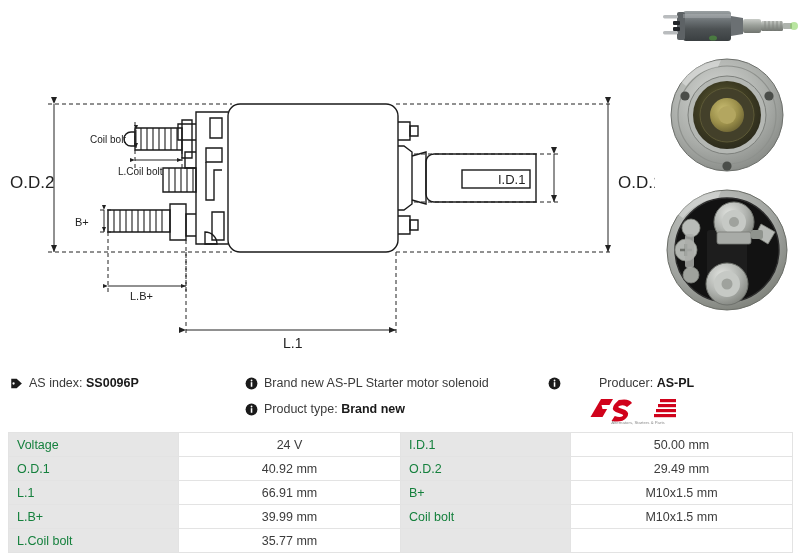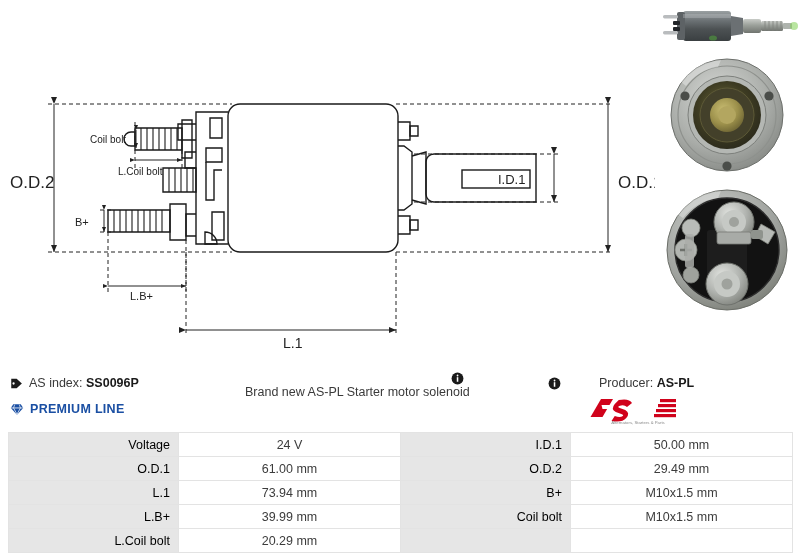--- a/index.html
+++ b/index.html
@@ -29,21 +29,21 @@
   #photo-rear  { top: 180px; height: 140px; }
   .photo svg { display: block; }
 
   
   #meta {
     position: absolute; left: 0; top: 366px;
     width: 800px; height: 62px;
   }
   .meta-line { position: absolute; display: flex; align-items: center; height: 18px; }
   .meta-c1 { left: 10px; }
-  .meta-c2 { left: 245px; flex-direction: column; }
+  .meta-c2 { left: 245px; }
   .meta-c3 { left: 548px; gap: 32px; }
   .row-a { top: 6px; align-items: flex-end; }
   .row-b { top: 34px; }
 
   .meta-ico { flex: 0 0 auto; margin-right: 6px; display: inline-flex; align-items: center; }
   .meta-txt { font-size: 12.5px; color: #3a3a3a; white-space: nowrap; }
   .meta-txt b { color: #1a1a1a; font-weight: bold; }
 
   .premium { color: #1a4fa3; font-weight: bold; font-size: 12.5px; letter-spacing: .3px; }
 
@@ -63,22 +63,22 @@
     height: 24px;
     padding: 0 8px;
     border: 1px solid #e3e3e3;
     vertical-align: middle;
     white-space: nowrap;
     overflow: hidden;
   }
   td.k {
     width: 170px;
     background: #e6e6e6;
-    text-align: right;
-    color: #000000;
+    text-align: left;
+    color: #15803d;
   }
   td.v {
     width: 222px;
     background: #ffffff;
     text-align: center;
     color: #3c3c3c;
   }
 </style>
 </head>
 <body>
@@ -354,42 +354,43 @@
       <span class="meta-ico">
         <svg width="13" height="13" viewBox="0 0 16 16">
           <path d="M1.5 2.2 L8.2 2.2 L14.6 8 L8.2 13.8 L1.5 13.8 z" fill="#1a1a1a"></path>
           <circle cx="4.4" cy="8" r="1.4" fill="#ffffff"></circle>
         </svg>
       </span>
       <span class="meta-txt"><span>AS index:</span>
         <b>SS0096P</b></span>
     </div>
 
-    <div class="meta-line meta-c1 row-b">
-      <span class="meta-ico">
-        <svg width="14" height="13" viewBox="0 0 18 16">
-          <path d="M4.2 1.4 L13.8 1.4 L17 6 L9 14.6 L1 6 z" fill="#1a4fa3"></path>
-          <path d="M1 6 L17 6" stroke="#ffffff" stroke-width="1"></path>
-          <path d="M6 1.8 L4.6 6 L9 14.2 L13.4 6 L12 1.8" fill="none" stroke="#ffffff" stroke-width="0.9"></path>
-        </svg>
-      </span>
-      <span class="premium">PREMIUM LINE</span>
-    </div>
 
     <div class="meta-line meta-c2 row-a">
       <span class="meta-ico">
         <svg width="13" height="13" viewBox="0 0 16 16">
           <circle cx="8" cy="8" r="7.3" fill="#1a1a1a"></circle>
           <rect x="7.1" y="6.4" width="1.9" height="5.6" fill="#ffffff"></rect>
           <circle cx="8.05" cy="4.3" r="1.1" fill="#ffffff"></circle>
         </svg>
       </span>
       <span class="meta-txt">Brand new AS-PL Starter motor solenoid</span>
     </div>
 
+    <div class="meta-line meta-c2 row-b">
+      <span class="meta-ico">
+        <svg width="13" height="13" viewBox="0 0 16 16">
+          <circle cx="8" cy="8" r="7.3" fill="#1a1a1a"></circle>
+          <rect x="7.1" y="6.4" width="1.9" height="5.6" fill="#ffffff"></rect>
+          <circle cx="8.05" cy="4.3" r="1.1" fill="#ffffff"></circle>
+        </svg>
+      </span>
+      <span class="meta-txt"><span>Product type:</span>
+        <b>Brand new</b></span>
+    </div>
 
     <div class="meta-line meta-c3 row-a">
       <span class="meta-ico">
         <svg width="13" height="13" viewBox="0 0 16 16">
           <circle cx="8" cy="8" r="7.3" fill="#1a1a1a"></circle>
           <rect x="7.1" y="6.4" width="1.9" height="5.6" fill="#ffffff"></rect>
           <circle cx="8.05" cy="4.3" r="1.1" fill="#ffffff"></circle>
         </svg>
       </span>
       <span class="meta-txt"><span>Producer:</span>
@@ -417,38 +418,38 @@
   <table id="spec">
     <tbody>
       <tr>
         <td class="k">Voltage</td>
         <td class="v">24 V</td>
         <td class="k">I.D.1</td>
         <td class="v">50.00 mm</td>
       </tr>
       <tr>
         <td class="k">O.D.1</td>
-        <td class="v">61.00 mm</td>
+        <td class="v">40.92 mm</td>
         <td class="k">O.D.2</td>
         <td class="v">29.49 mm</td>
       </tr>
       <tr>
         <td class="k">L.1</td>
-        <td class="v">73.94 mm</td>
+        <td class="v">66.91 mm</td>
         <td class="k">B+</td>
         <td class="v">M10x1.5 mm</td>
       </tr>
       <tr>
         <td class="k">L.B+</td>
         <td class="v">39.99 mm</td>
         <td class="k">Coil bolt</td>
         <td class="v">M10x1.5 mm</td>
       </tr>
       <tr>
         <td class="k">L.Coil bolt</td>
-        <td class="v">20.29 mm</td>
+        <td class="v">35.77 mm</td>
         <td class="k"></td>
         <td class="v"></td>
       </tr>
     </tbody>
   </table>
 
 </div>
 
 </body></html>

